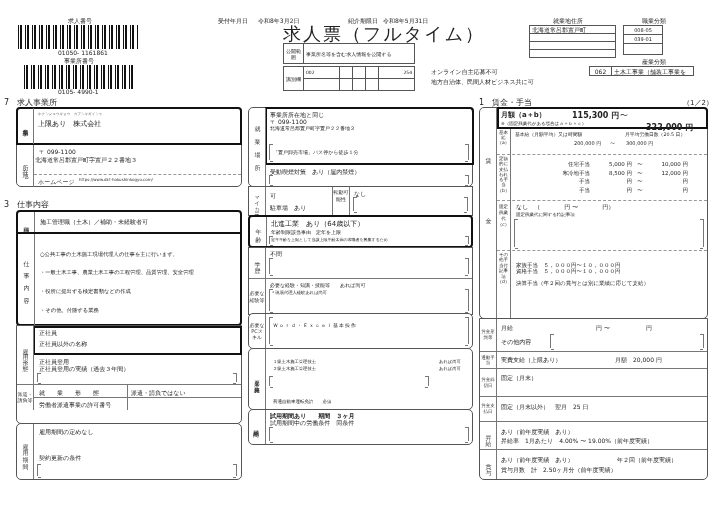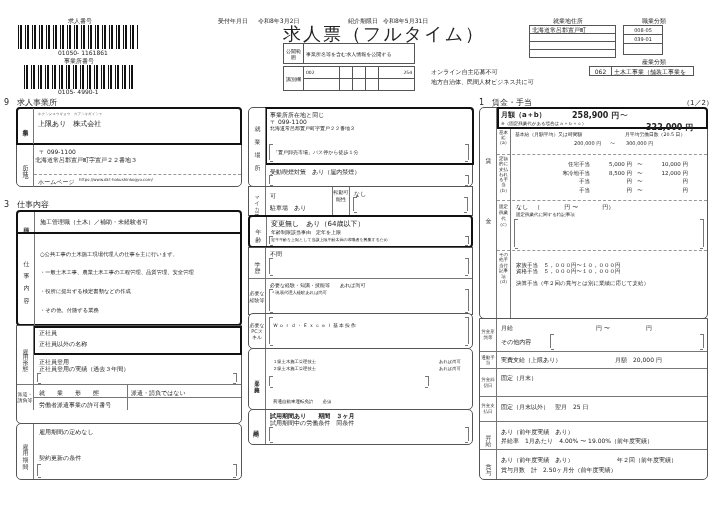--- a/index.html
+++ b/index.html
@@ -79,21 +79,21 @@
 <div class="abs" style="left:623px;top:25px;width:40px;height:30px;border:1px solid #555">
   <div class="t5" style="height:9px;border-bottom:1px solid #555;text-align:center;line-height:9px">008-05</div>
   <div class="t5" style="height:9px;border-bottom:1px solid #555;text-align:center;line-height:9px">039-01</div>
 </div>
 <div class="abs t6" style="left:642px;top:58px">産業分類</div>
 <div class="abs t6" style="left:589px;top:66px;width:105px;height:10px;border:1px solid #555;display:flex;line-height:9px">
   <span style="width:22px;text-align:center;border-right:1px solid #555">062</span>
   <span style="padding-left:2px;white-space:nowrap;overflow:hidden">土木工事業（舗装工事業を</span>
 </div>
 
-<div class="abs sec" style="left:4px;top:97px">9　求人事業所</div>
+<div class="abs sec" style="left:4px;top:97px">7　求人事業所</div>
 <div class="box" style="left:16px;top:107px;width:226px;height:80px">
   <div class="abs bold" style="left:-1px;top:-1px;width:226px;height:38px;border-radius:4px 4px 0 0"></div>
   <div class="lbl vert" style="left:0;top:0;width:17px;height:36px;writing-mode:vertical-rl;font-size:6px">事業所名</div>
   <div class="abs" style="left:21px;top:4px;font-size:3.5px;color:#555">ホクシンコウギョウ　カブシキガイシャ</div>
   <div class="abs t7" style="left:21px;top:11px">上限あり　株式会社</div>
   <div class="lbl" style="left:0;top:37px;width:17px;height:42px;writing-mode:vertical-rl;font-size:6px;letter-spacing:4px">所在地</div>
   <div class="abs t6" style="left:22px;top:40px">〒 099-1100</div>
   <div class="abs t6" style="left:18px;top:48px">北海道常呂郡置戸町字置戸２２番地３</div>
   <div class="abs" style="left:17px;right:0;top:66px;border-top:1px dashed #999"></div>
   <div class="abs t6" style="left:21px;top:70px">ホームページ</div>
@@ -161,21 +161,21 @@
   <div class="abs t6" style="left:21px;top:17px">駐車場　あり</div>
   <div class="abs" style="left:83px;top:0;height:28px;border-left:1px solid #777"></div>
   <div class="abs" style="left:84px;top:2px;width:16px;font-size:5px;line-height:7px;text-align:center">転勤可能性</div>
   <div class="abs" style="left:100px;top:0;height:28px;border-left:1px solid #777"></div>
   <div class="abs t6" style="left:105px;top:3px">なし</div>
   <div class="brk" style="left:104px;top:10px;width:115px;height:14px"></div>
 </div>
 
 <div class="box bold" style="left:248px;top:215px;width:225px;height:33px">
   <div class="lbl" style="left:0;top:0;width:17px;height:29px;writing-mode:vertical-rl;font-size:6px;letter-spacing:8px">年齢</div>
-  <div class="abs t7" style="left:21px;top:2px">変更無し　あり（64歳以下）</div>
+  <div class="abs t7" style="left:21px;top:2px">北進工業　あり（64歳以下）</div>
   <div class="abs t5" style="left:21px;top:12px">年齢制限該当事由　定年を上限</div>
   <div class="brk" style="left:19px;top:19px;width:200px;height:8px"></div>
   <div class="abs" style="left:21px;top:20px;font-size:4px">定年年齢を上限として当該上限年齢未満の求職者を募集するため</div>
 </div>
 
 <div class="box" style="left:248px;top:247px;width:225px;height:68px;border-radius:0">
   <div class="lbl" style="left:0;top:0;width:17px;height:30px;writing-mode:vertical-rl;font-size:6px;letter-spacing:6px">学歴</div>
   <div class="abs t6" style="left:21px;top:2px">不問</div>
   <div class="brk" style="left:20px;top:10px;width:200px;height:16px"></div>
   <div class="abs" style="left:0;right:0;top:30px;border-top:1px solid #777"></div>
@@ -208,21 +208,21 @@
   <div class="brk" style="left:20px;top:17px;width:200px;height:14px"></div>
 </div>
 
 <div class="abs sec" style="left:479px;top:97px">1　賃金・手当</div>
 <div class="abs t7" style="left:683px;top:98px">（1／2）</div>
 
 <div class="box" style="left:479px;top:107px;width:229px;height:212px">
   <div class="lbl" style="left:0;top:0;width:17px;height:210px;writing-mode:vertical-rl;font-size:6px;letter-spacing:60px">賃金</div>
   <div class="abs bold" style="left:17px;top:-1px;width:211px;height:22px;border-radius:0 4px 0 0"></div>
   <div class="abs t7" style="left:21px;top:2px;font-weight:bold">月額（a＋b）</div>
-  <div class="abs t8" style="left:92px;top:2px;font-weight:bold">258,900 円</div>
+  <div class="abs t8" style="left:92px;top:2px;font-weight:bold">115,300 円</div>
   <div class="abs t8" style="left:140px;top:2px">〜</div>
   <div class="abs t8" style="left:166px;top:14px;font-weight:bold">322,000 円</div>
   <div class="abs" style="left:21px;top:13px;font-size:4.5px">※（固定残業代がある場合はａ＋ｂ＋ｃ）</div>
 
   <div class="abs" style="left:17px;top:21px;width:14px;height:25px;border-right:1px solid #777;font-size:4.5px;line-height:5px;text-align:center;padding-top:1px">基本給（a）</div>
   <div class="abs" style="left:35px;top:23px;font-size:4.8px">基本給（月額平均）又は時間額</div>
   <div class="abs" style="left:145px;top:23px;font-size:4.8px">月平均労働日数（20.5 日）</div>
   <div class="abs" style="left:94px;top:32px;font-size:5px">200,000 円</div>
   <div class="abs" style="left:130px;top:32px;font-size:5px">〜</div>
   <div class="abs" style="left:146px;top:32px;font-size:5px">300,000 円</div>

